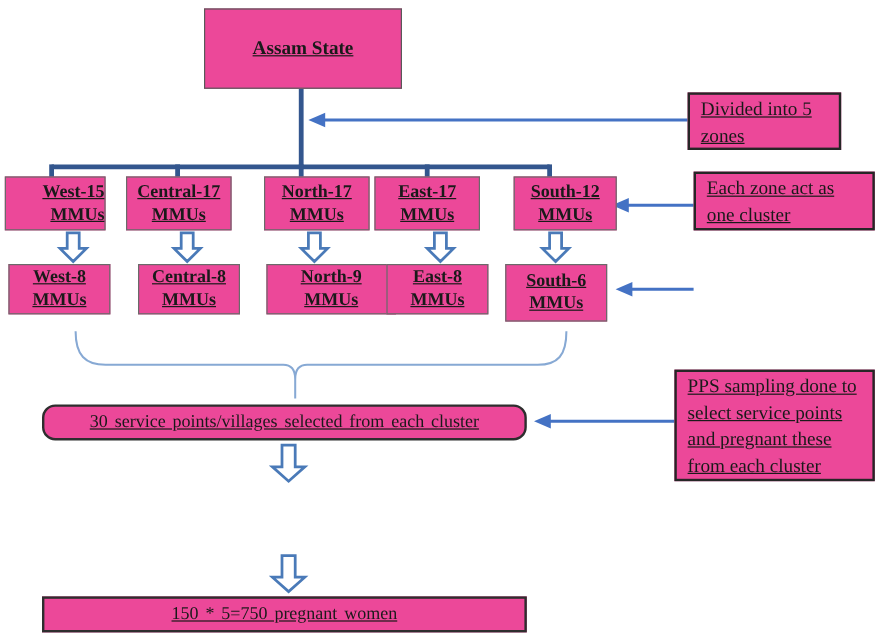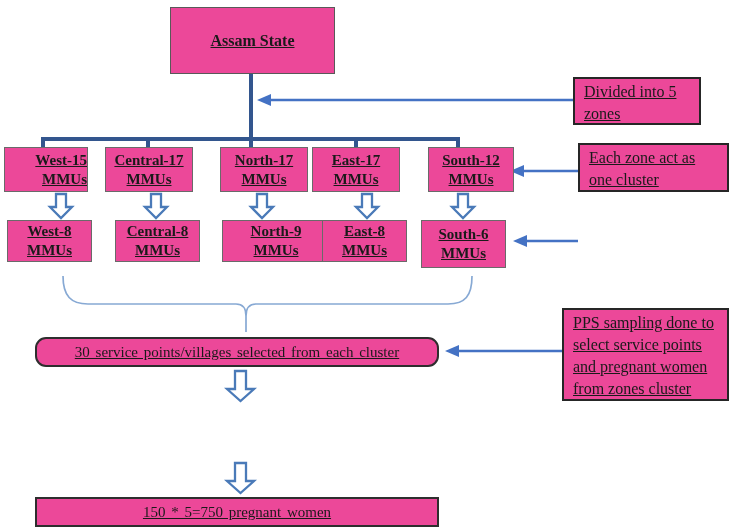--- a/index.html
+++ b/index.html
@@ -129,16 +129,16 @@
     <span>150 * 5=750 pregnant women</span>
   </div>
 
   <div class="box ann-box" style="left:573px;top:77px;width:128px;height:48px;">
     <span>Divided into 5 zones</span>
   </div>
   <div class="box ann-box" style="left:578px;top:143px;width:151px;height:49px;">
     <span>Each zone act as one cluster</span>
   </div>
   <div class="box ann-box" style="left:562px;top:308px;width:167px;height:93px;">
-    <span>PPS sampling done to select service points and pregnant women from zones cluster</span>
+    <span>PPS sampling done to select service points and pregnant these from each cluster</span>
   </div>
 
 </div>
 
 </body></html>

